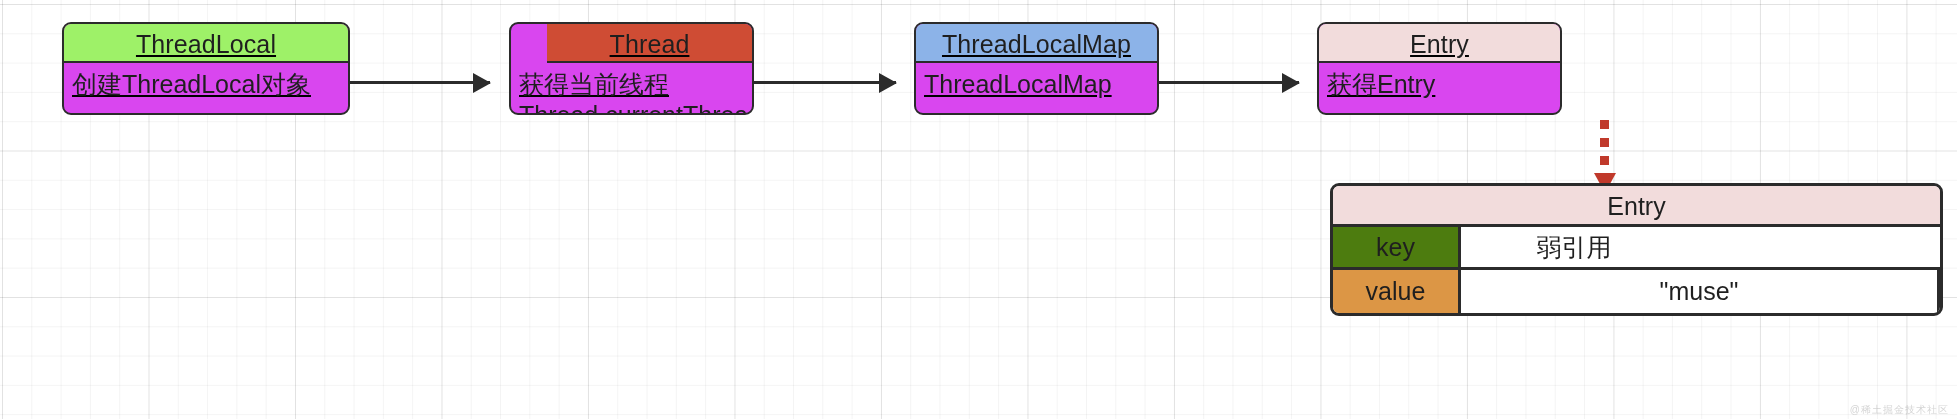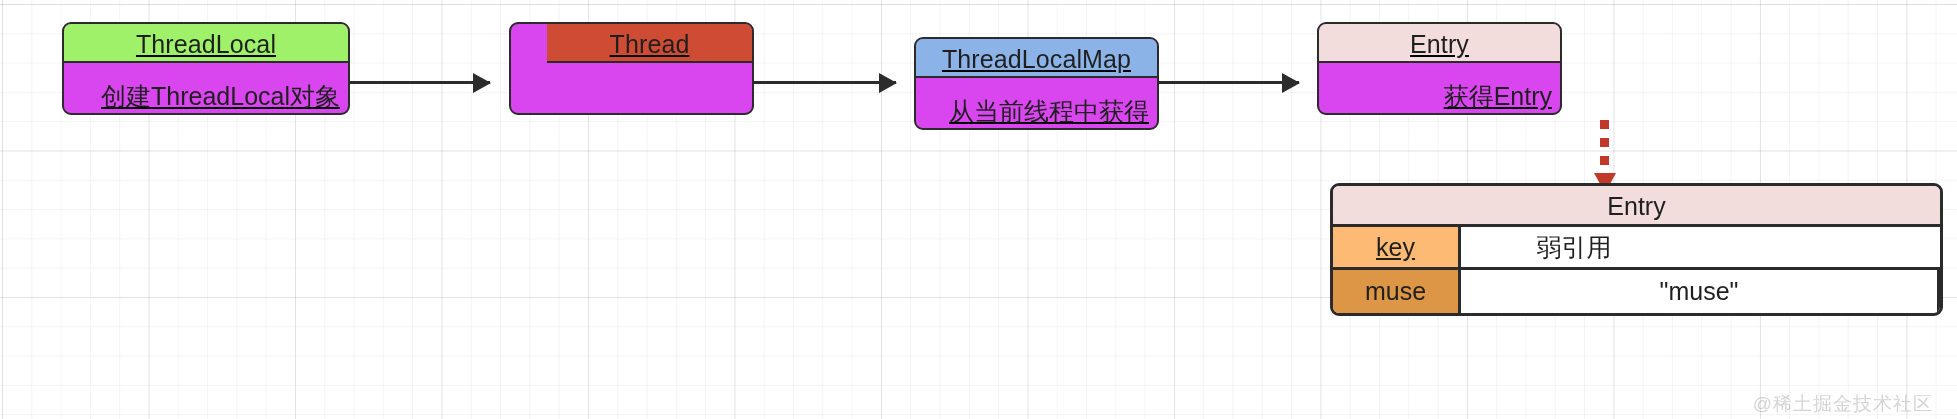--- a/index.html
+++ b/index.html
@@ -35,33 +35,33 @@
     text-align:center;
     font-size:25px;
     color:#1f1f1f;
     line-height:1;
     padding:8px 0 9px 0;
     letter-spacing:0.1px;
     box-sizing:border-box;
     height:39px;
   }
   .node .body{
-    text-align:right;
+    text-align:left;
     font-size:25px;
     color:#1f1f1f;
-    padding:18px 8px 7px 8px;
+    padding:6px 8px 7px 8px;
     box-sizing:border-box;
     line-height:1.22;
   }
   .node .body .ln{display:block;white-space:nowrap;}
 
   
   #node-threadlocal{left:62px;top:22px;width:288px;height:93px;}
   #node-thread{left:509px;top:22px;width:245px;height:93px;}
-  #node-tlmap{left:914px;top:22px;width:245px;height:93px;margin-top:15px;}
+  #node-tlmap{left:914px;top:22px;width:245px;height:93px;}
   #node-entry{left:1317px;top:22px;width:245px;height:93px;}
 
   
   .arrow{position:absolute;height:3px;background:#2b2b2b;}
   .arrow .head{
     position:absolute;right:-1px;top:50%;
     transform:translateY(-50%);
     width:0;height:0;
     border-top:10px solid transparent;
     border-bottom:10px solid transparent;
@@ -103,45 +103,48 @@
   #entry-table .t-cell{
     display:flex;align-items:center;justify-content:center;
     font-size:25px;color:#1f1f1f;box-sizing:border-box;
     white-space:nowrap;
   }
   #entry-table .c-label{width:128px;border-right:3px solid #2b2b2b;}
   #entry-table .c-value{flex:1;border-right:3px solid #2b2b2b;}
   #entry-table .c-ref{width:226px;}
 
   #watermark{
-    position:absolute;right:24px;bottom:2px;
-    font-size:19px;color:rgba(120,120,120,0.32);
+    position:absolute;right:8px;bottom:2px;
+    font-size:10px;color:rgba(120,120,120,0.32);
     white-space:nowrap;letter-spacing:1px;
   }
 </style>
 </head>
 <body>
 
 <div id="canvas"></div>
 
 <div class="node" id="node-threadlocal">
   <div class="hdr" style="background-color: rgb(158, 241, 104);">ThreadLocal</div>
   <div class="body">
     <span class="ln">创建ThreadLocal对象</span>
   </div>
 </div>
 
 <div class="node" id="node-thread">
   <div class="hdr" style="background-color: rgb(207, 76, 52); margin-left: 36px;">Thread</div>
+  <div class="body">
+    <span class="ln">获得当前线程</span>
+    <span class="ln">Thread.currentThread()</span>
+  </div>
 </div>
 
 <div class="node" id="node-tlmap">
   <div class="hdr" style="background-color: rgb(140, 179, 232);">ThreadLocalMap</div>
   <div class="body">
-    <span class="ln">从当前线程中获得</span>
     <span class="ln">ThreadLocalMap</span>
   </div>
 </div>
 
 <div class="node" id="node-entry">
   <div class="hdr" style="background-color: rgb(242, 220, 220);">Entry</div>
   <div class="body">
     <span class="ln">获得Entry</span>
   </div>
 </div>
@@ -155,22 +158,22 @@
 <div class="arrow" id="arrow-3">
   <span class="head"></span>
 </div>
 <div id="arrow-dotted">
   <span class="vhead"></span>
 </div>
 
 <div id="entry-table">
   <div class="t-hdr" style="background-color: rgb(242, 220, 220);">Entry</div>
   <div class="t-row first">
-    <div class="t-cell c-label" style="background-color: #fdba74; text-decoration: underline;">key</div>
+    <div class="t-cell c-label" style="background-color: #4d7c0f;">key</div>
     <div class="t-cell c-ref">弱引用</div>
   </div>
   <div class="t-row">
-    <div class="t-cell c-label" style="background-color: rgb(220, 150, 69);">muse</div>
+    <div class="t-cell c-label" style="background-color: rgb(220, 150, 69);">value</div>
     <div class="t-cell c-value">"muse"</div>
   </div>
 </div>
 
 <div id="watermark">@稀土掘金技术社区</div>
 
 </body></html>

